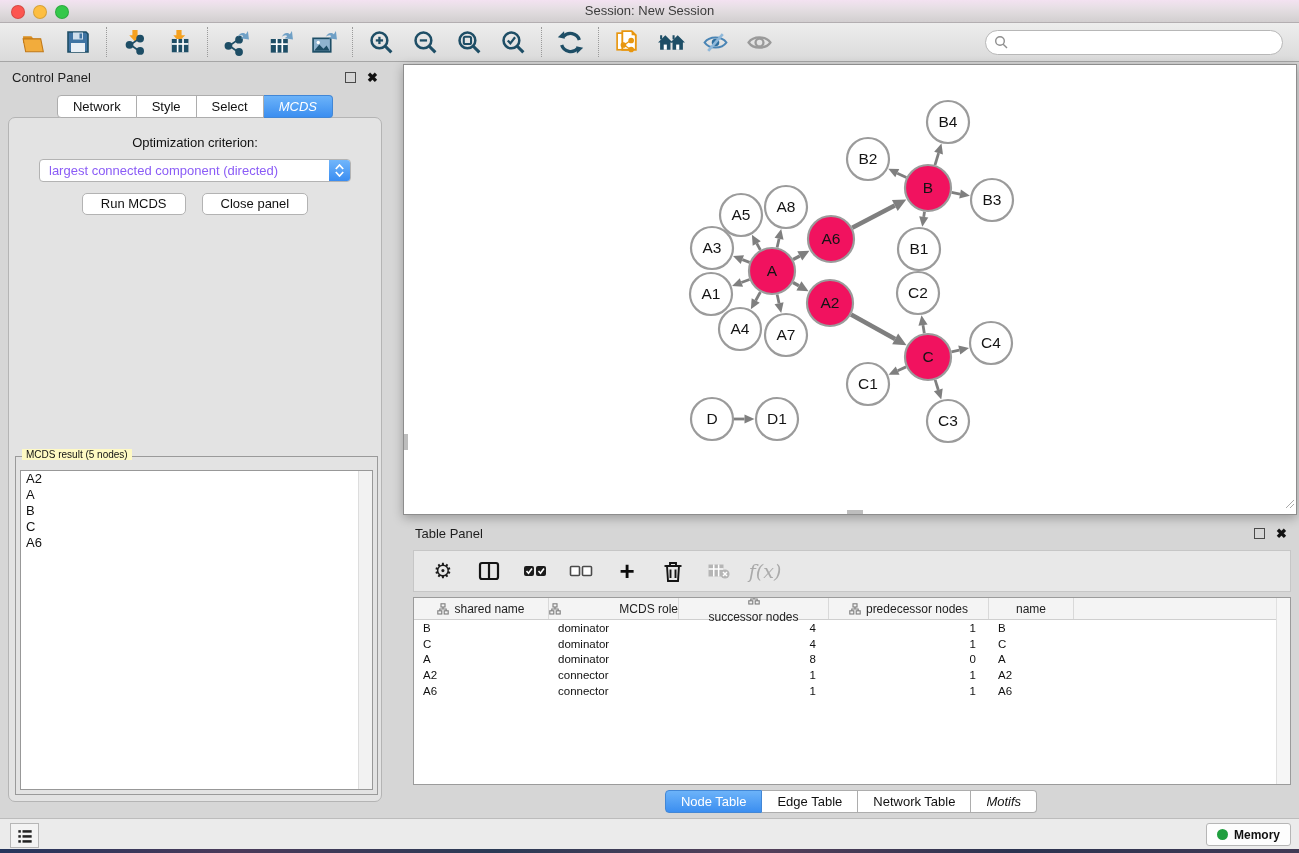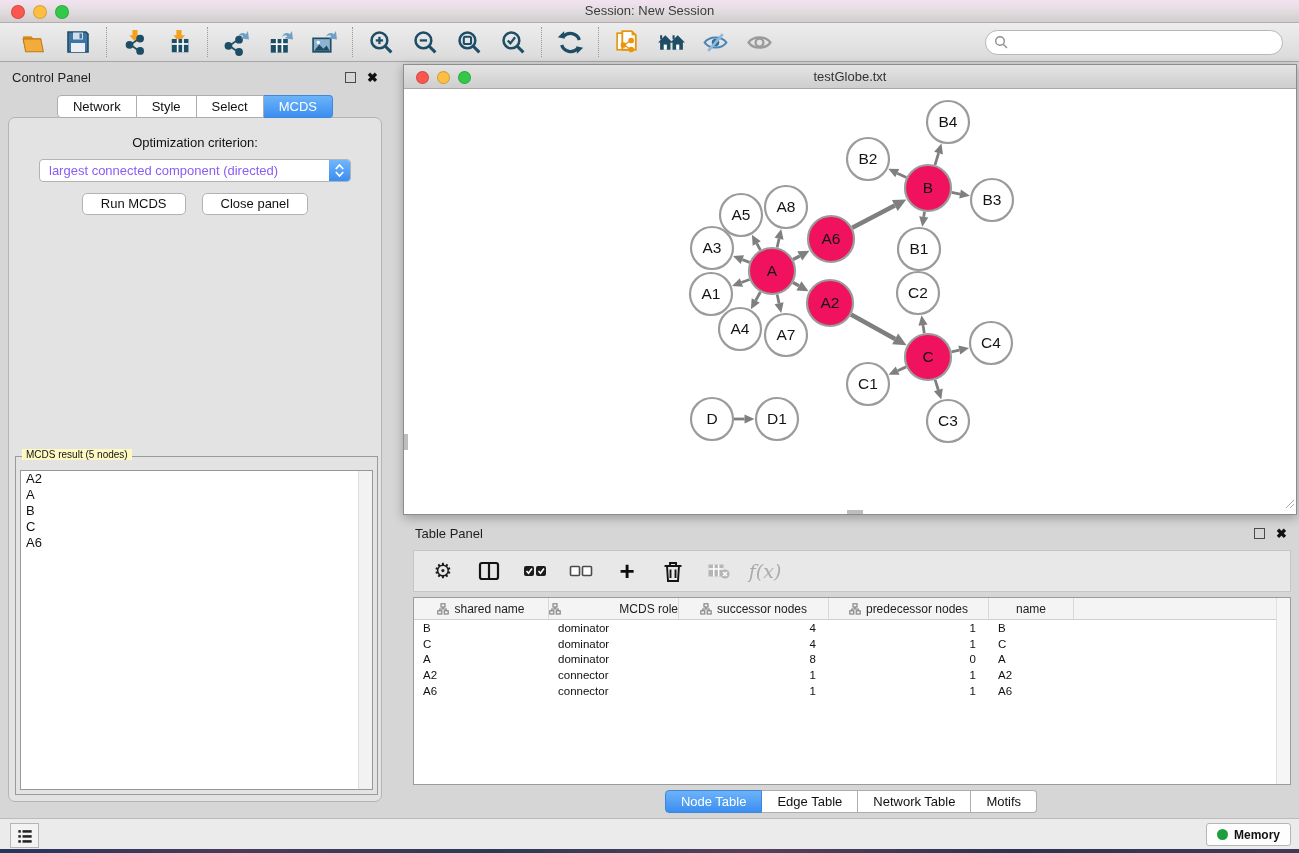--- a/index.html
+++ b/index.html
@@ -26,21 +26,21 @@
   
   .control-panel{position:absolute;left:0;top:64px;width:390px;height:752px;}
   .panel-head{height:26px;display:flex;align-items:center;padding:0 12px;font-size:13px;color:#1e1e1e;}
   .panel-head-controls{margin-left:auto;display:flex;gap:11px;align-items:center;}
   .float-box{width:9px;height:9px;border:1.5px solid #4a4a4a;display:inline-block;}
   .close-x{font-size:13px;font-weight:bold;color:#111;line-height:1;}
   .cp-tabs{position:absolute;left:0;right:0;top:31px;display:flex;justify-content:center;z-index:2;}
   .seg-tab{background:#fff;border:1px solid #adadad;border-left:none;height:21px;line-height:21px;
     padding:0 15px;font-size:13px;color:#111;}
   .seg-tab:first-child{border-left:1px solid #adadad;border-radius:4px 0 0 4px;}
-  .seg-tab:last-child{border-radius:0 4px 4px 0;}
+  .seg-tab:last-child{border-radius:0 4px 4px 0;font-style:italic;}
   .seg-tab.active{background:linear-gradient(#6cb3f9,#3b8ef0);color:#fff;border-color:#4287d6;}
   .cp-body{position:absolute;left:8px;right:8px;top:53px;bottom:14px;background:#e3e3e3;
     border:1px solid #b4b4b4;border-radius:7px;}
   .opt-label{text-align:center;margin-top:17px;font-size:13px;color:#101010;}
   .dropdown{margin:9px auto 0;width:312px;height:23px;background:#fff;border:1px solid #b3b3b3;
     border-radius:4px;position:relative;display:flex;align-items:center;box-sizing:border-box;}
   .dropdown-text{font-size:13px;color:#8b5cf6;padding-left:9px;white-space:nowrap;}
   .dropdown-stepper{position:absolute;right:0px;top:0px;bottom:0px;width:21px;border-radius:0 3px 3px 0;
     background:linear-gradient(#71b6fb,#3a8df1);display:flex;flex-direction:column;
     align-items:center;justify-content:center;gap:1px;}
@@ -331,28 +331,20 @@
             <div class="result-item">B</div>
             <div class="result-item">C</div>
             <div class="result-item">A6</div>
             <div class="result-scroll"></div>
         </div>
       </div>
     </div>
   </div>
 
   <div class="network-window">
-    <div class="nw-titlebar">
-      <div class="nw-traffic">
-        <span class="nw-light" style="background:#FC5651"></span>
-        <span class="nw-light" style="background:#FDBE41"></span>
-        <span class="nw-light" style="background:#34C84A"></span>
-      </div>
-      <div class="nw-title">testGlobe.txt</div>
-    </div>
     <div class="nw-canvas" id="nw-canvas">
       <span class="nub-v"></span>
       <span class="nub-h"></span>
       <span class="nw-grip">
         <svg width="12" height="12" viewBox="0 0 12 12">
             <g stroke="#aaa" stroke-width="1">
               <line x1="11" y1="3" x2="3" y2="11"></line>
               <line x1="11" y1="7" x2="7" y2="11"></line>
               <line x1="11" y1="11" x2="11" y2="11"></line>
             </g>
@@ -575,21 +567,21 @@
                 <g fill="none" stroke="#7d7d7d" stroke-width="1.1">
                   <rect x="4" y="0.8" width="4" height="3.2"></rect>
                   <rect x="0.8" y="7.8" width="4" height="3.2"></rect>
                   <rect x="7.2" y="7.8" width="4" height="3.2"></rect>
                   <path d="M6 4 v2 M2.8 7.8 V6 h6.4 v1.8"></path>
                 </g>
               </svg>
             </span>
             <span>MCDS role</span>
           </div>
-          <div class="th" style="width: 150px;">
+          <div class="th" style="width: 150px; flex-direction: column;">
             <span style="display: flex;">
               <svg width="12" height="12" viewBox="0 0 12 12">
                 <g fill="none" stroke="#7d7d7d" stroke-width="1.1">
                   <rect x="4" y="0.8" width="4" height="3.2"></rect>
                   <rect x="0.8" y="7.8" width="4" height="3.2"></rect>
                   <rect x="7.2" y="7.8" width="4" height="3.2"></rect>
                   <path d="M6 4 v2 M2.8 7.8 V6 h6.4 v1.8"></path>
                 </g>
               </svg>
             </span>

